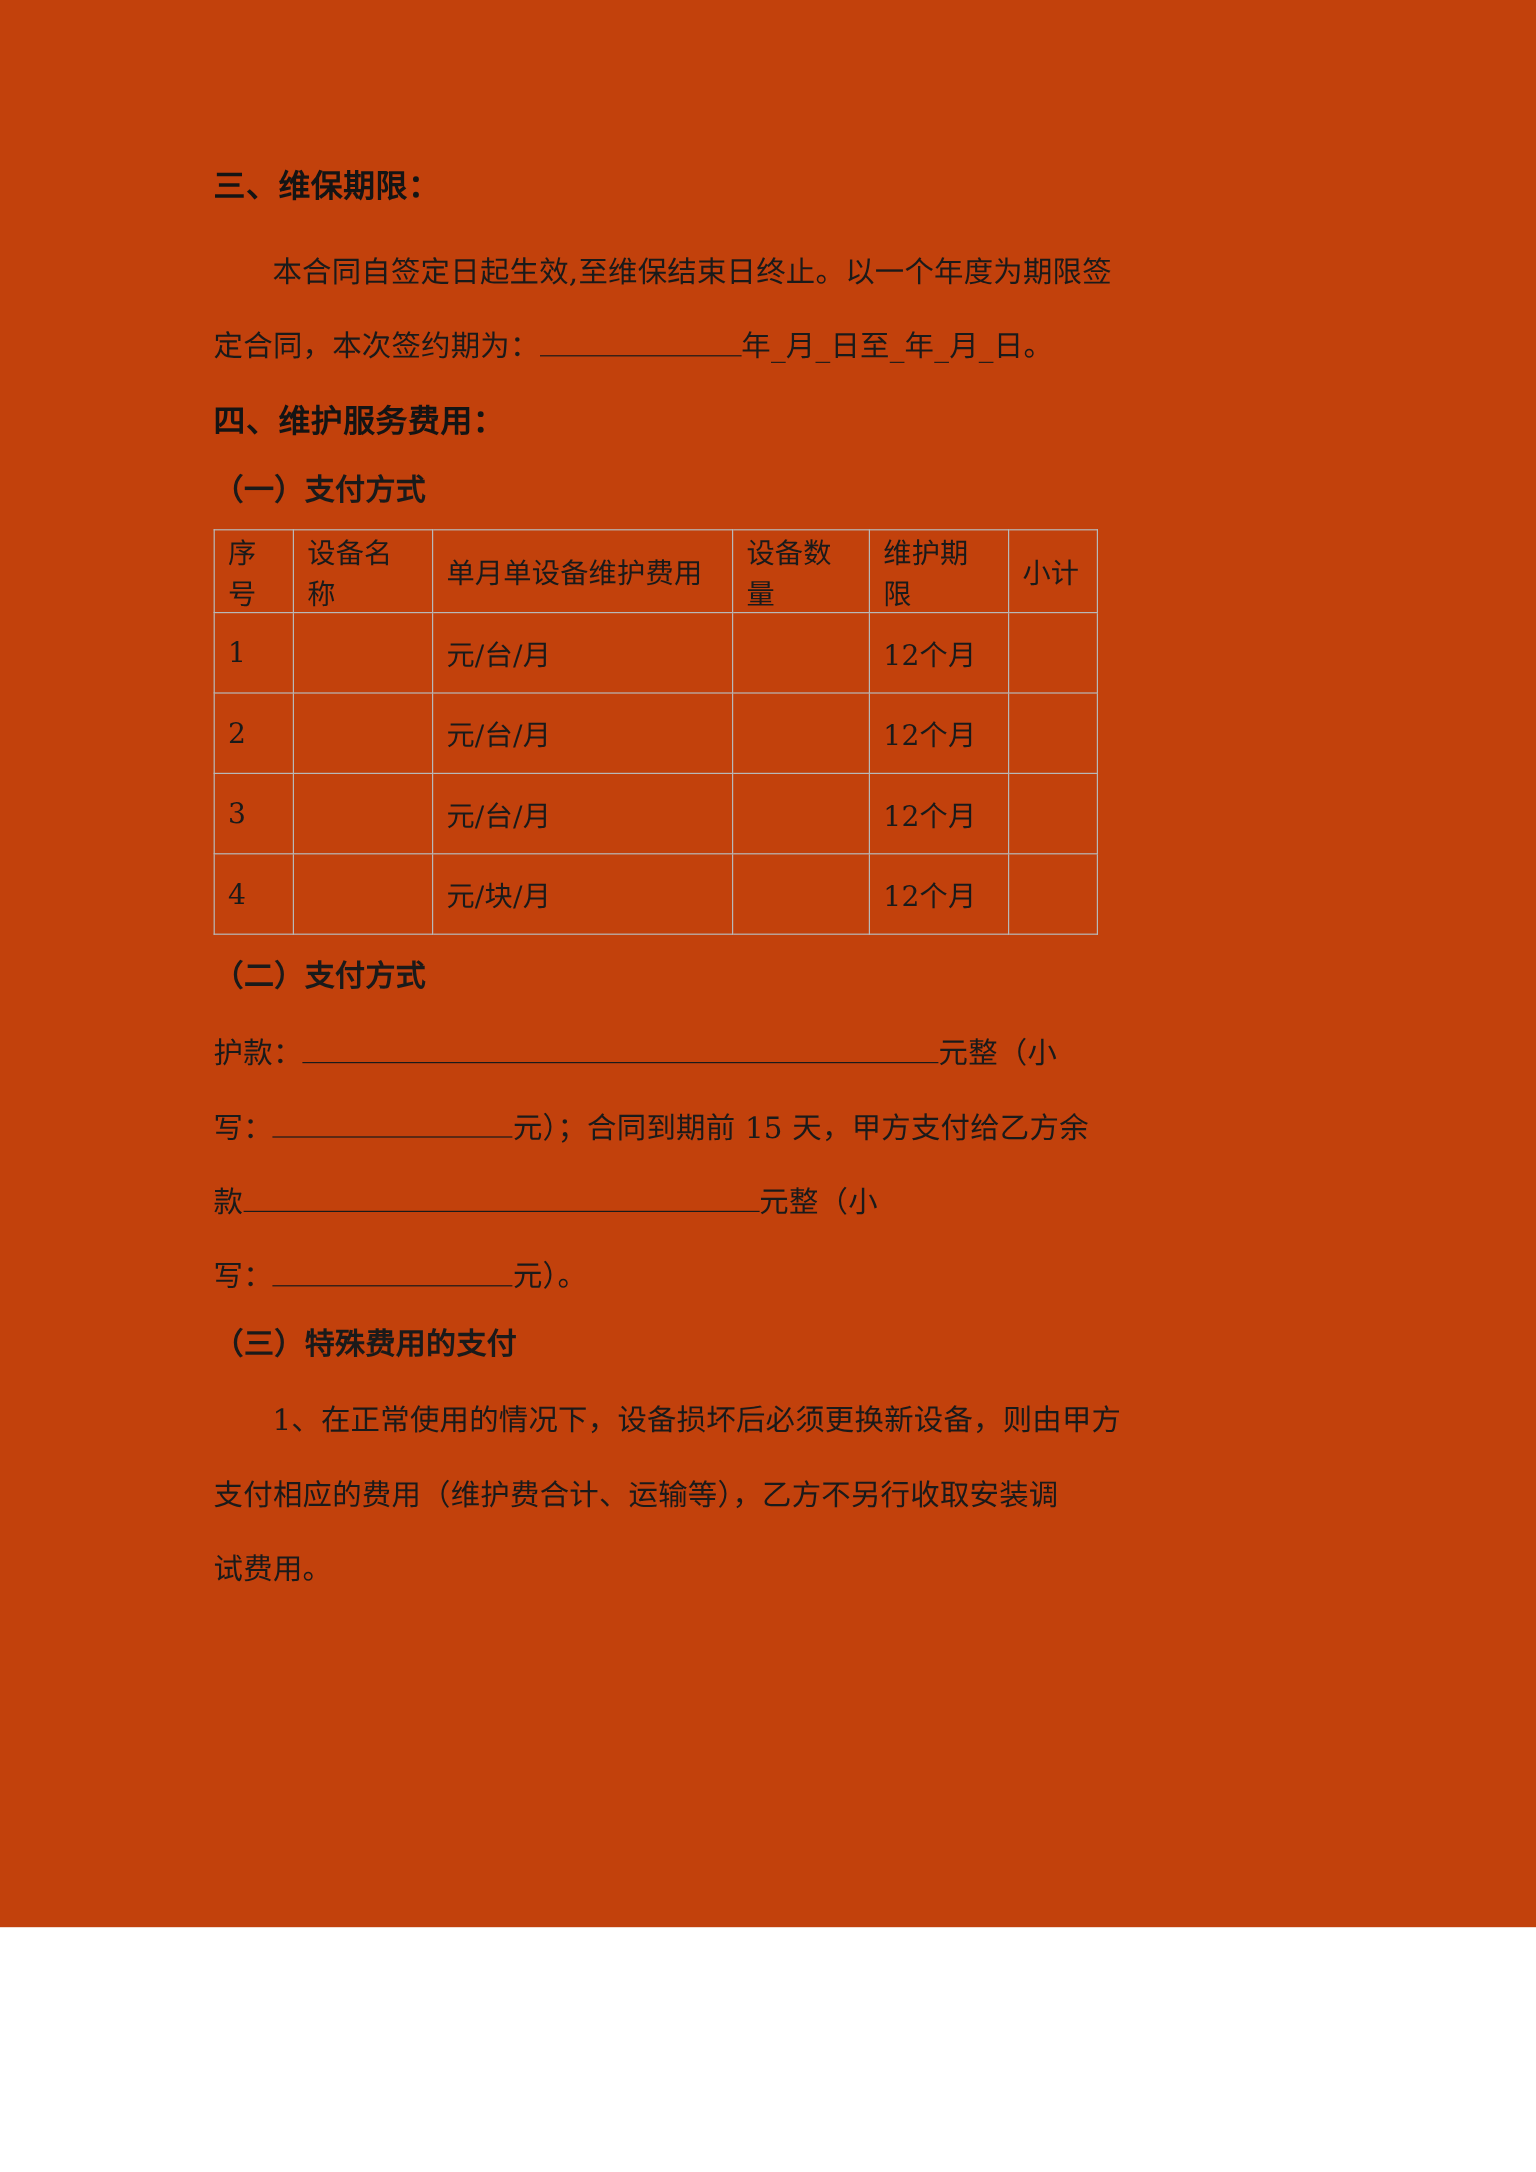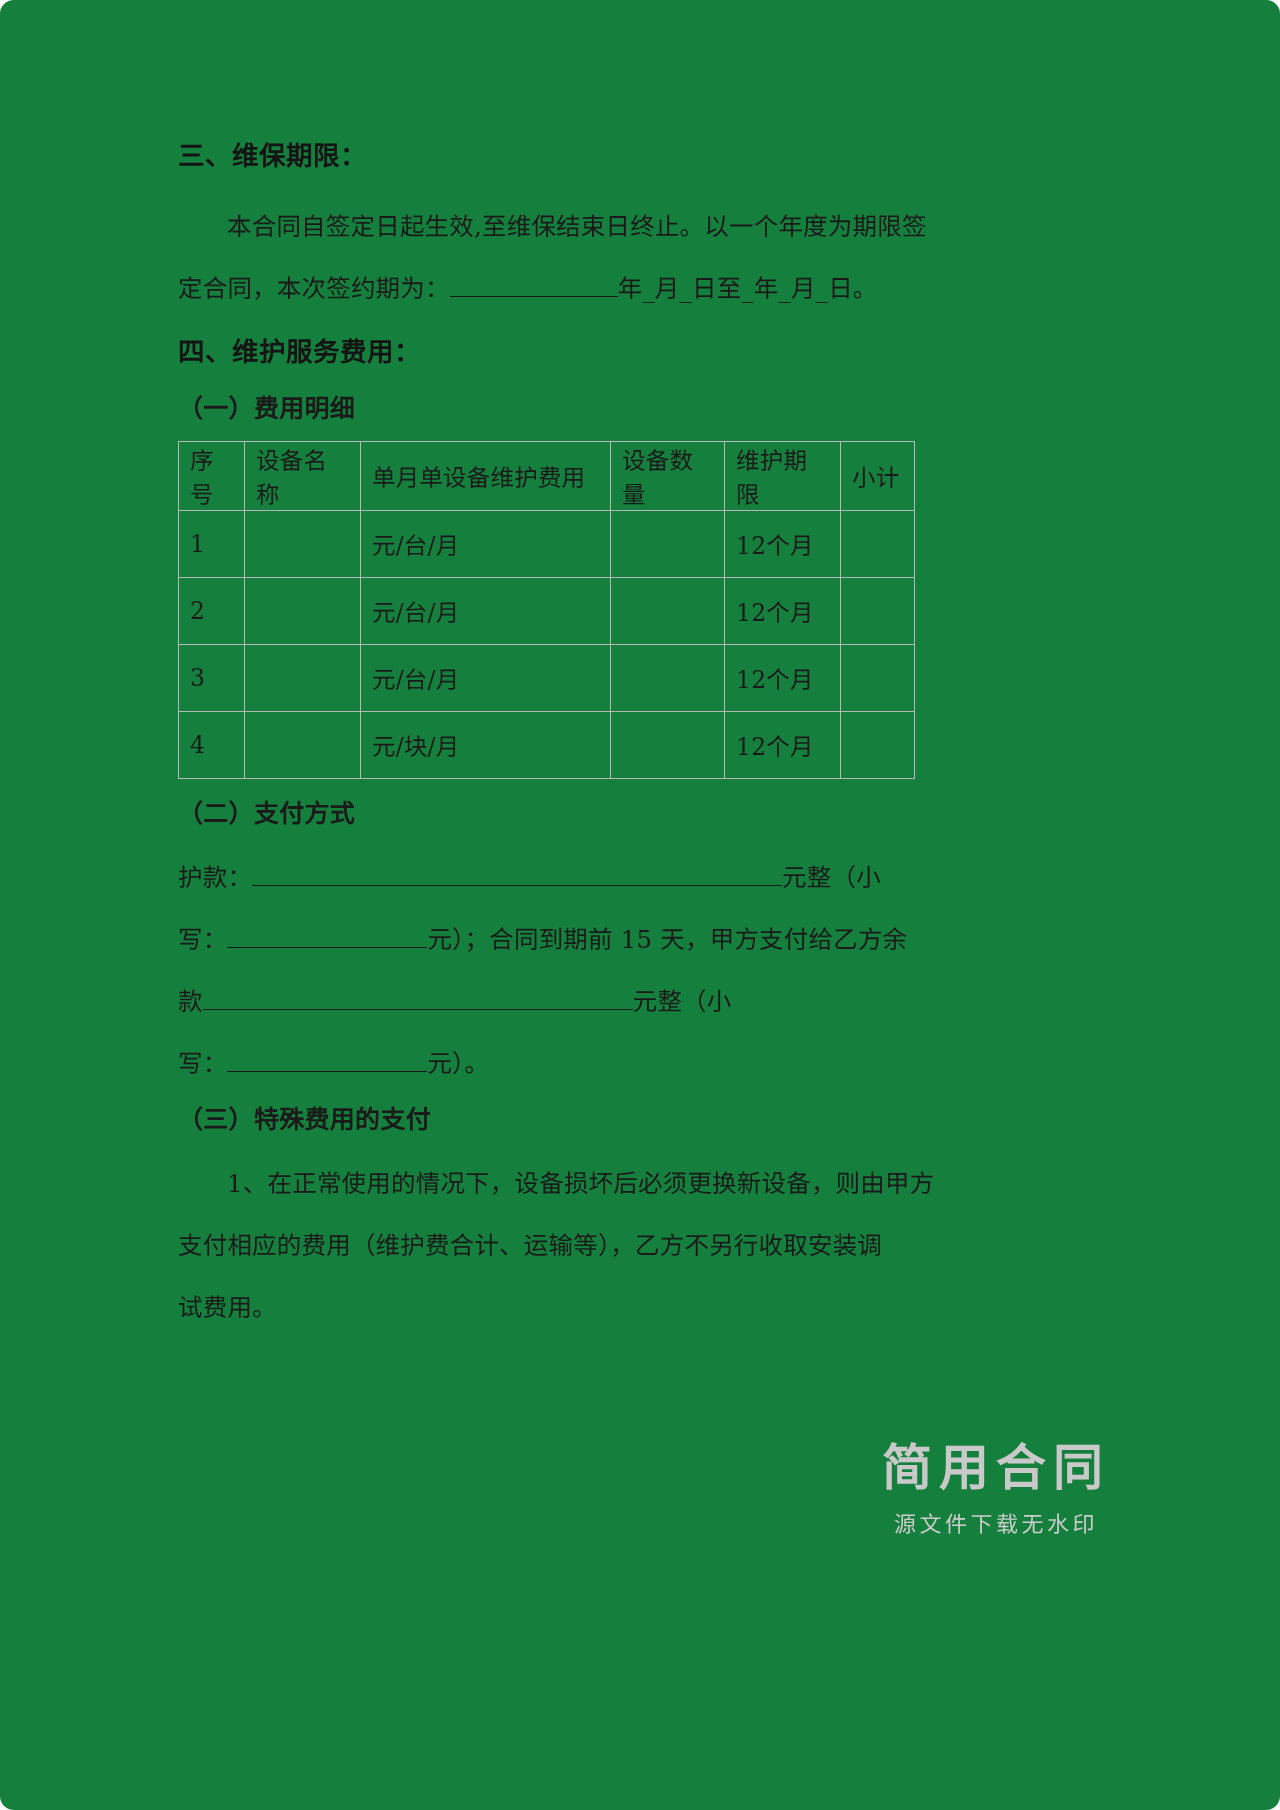--- a/index.html
+++ b/index.html
@@ -13,25 +13,24 @@
     height: 1810px;
     position: relative;
     font-family: "DejaVu Serif", "Liberation Serif", serif;
     color: #1a1a1a;
     overflow: hidden;
   }
   .page {
     position: absolute;
     left: 0; top: 0;
     width: 1280px;
-    height: 1810px;
-    background: #15803d;
+    height: 1606px;
+    background: #c2410c;
     box-sizing: border-box;
     padding: 138px 178px 0 178px;
-    border-radius: 14px;
   }
   .content {
     position: relative;
     width: 925px;
   }
 
   
   .sec-heading {
     font-size: 26.5px;
     font-weight: bold;
@@ -144,21 +143,21 @@
     <p class="para indent">本合同自签定日起生效,至维保结束日终止。以一个年度为期限签</p>
 
     <p class="para">
       <span>定合同，本次签约期为：</span><span class="blank b-date"></span><span>年_月_日至_年_月_日。</span>
     </p>
 
     <div class="gap-14"></div>
 
     <h2 class="sec-heading">四、维护服务费用：</h2>
 
-    <h3 class="sub-heading">（一）费用明细</h3>
+    <h3 class="sub-heading">（一）支付方式</h3>
 
     <table class="fee-table">
       <colgroup>
         <col class="col-no">
           <col class="col-name">
           <col class="col-fee">
         <col class="col-qty">
           <col class="col-term">
           <col class="col-sub">
       </colgroup>
@@ -232,17 +231,13 @@
     <h3 class="sub-heading">（三）特殊费用的支付</h3>
 
     <p class="para indent">1、在正常使用的情况下，设备损坏后必须更换新设备，则由甲方</p>
 
     <p class="para">支付相应的费用（维护费合计、运输等），乙方不另行收取安装调</p>
 
     <p class="para">试费用。</p>
 
   </div>
 
-  <div class="watermark">
-    <div class="wm-main">简用合同</div>
-    <div class="wm-sub">源文件下载无水印</div>
-  </div>
 </div>
 
 </body></html>

